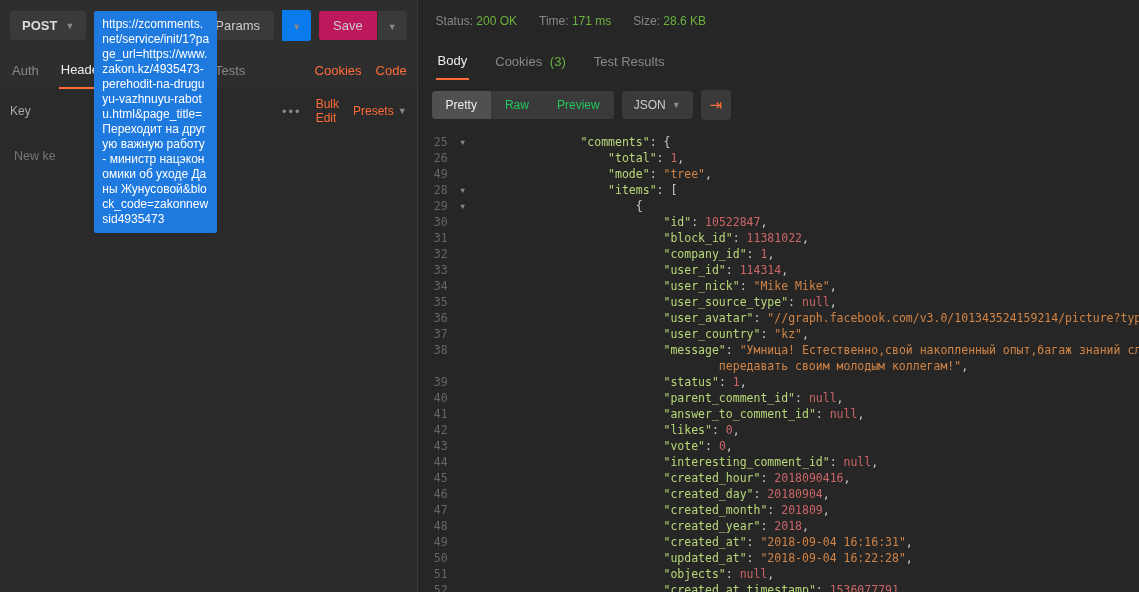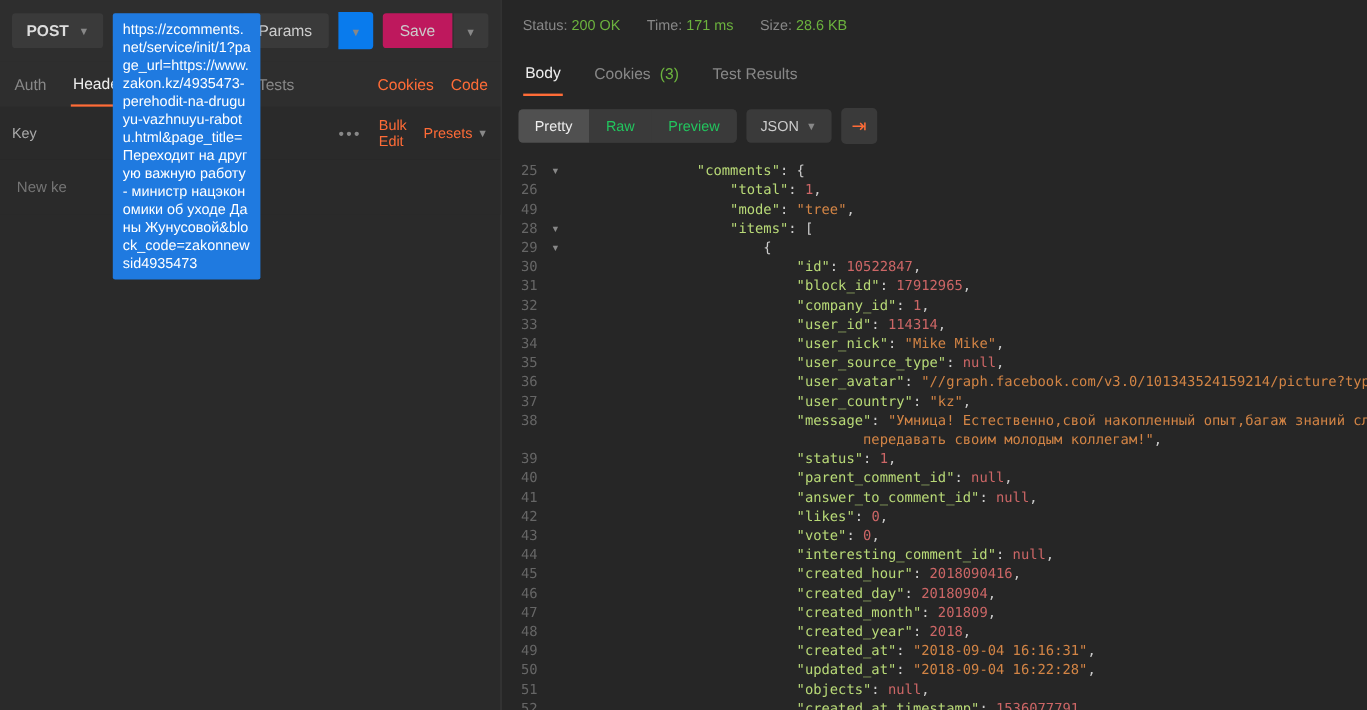--- a/index.html
+++ b/index.html
@@ -308,21 +308,21 @@
       <div class="line">
         <div class="ln">29</div>
         <div class="code"><span class="fold">▾</span>                        <span class="p">{</span></div>
       </div>
       <div class="line">
         <div class="ln">30</div>
         <div class="code"><span class="fold"> </span>                            <span class="k">"id"</span><span class="p">: </span><span class="n">10522847</span><span class="p">,</span></div>
       </div>
       <div class="line">
         <div class="ln">31</div>
-        <div class="code"><span class="fold"> </span>                            <span class="k">"block_id"</span><span class="p">: </span><span class="n">17912965</span><span class="p">,</span></div>
+        <div class="code"><span class="fold"> </span>                            <span class="k">"block_id"</span><span class="p">: </span><span class="n">11381022</span><span class="p">,</span></div>
       </div>
       <div class="line">
         <div class="ln">32</div>
         <div class="code"><span class="fold"> </span>                            <span class="k">"company_id"</span><span class="p">: </span><span class="n">1</span><span class="p">,</span></div>
       </div>
       <div class="line">
         <div class="ln">33</div>
         <div class="code"><span class="fold"> </span>                            <span class="k">"user_id"</span><span class="p">: </span><span class="n">114314</span><span class="p">,</span></div>
       </div>
       <div class="line">

